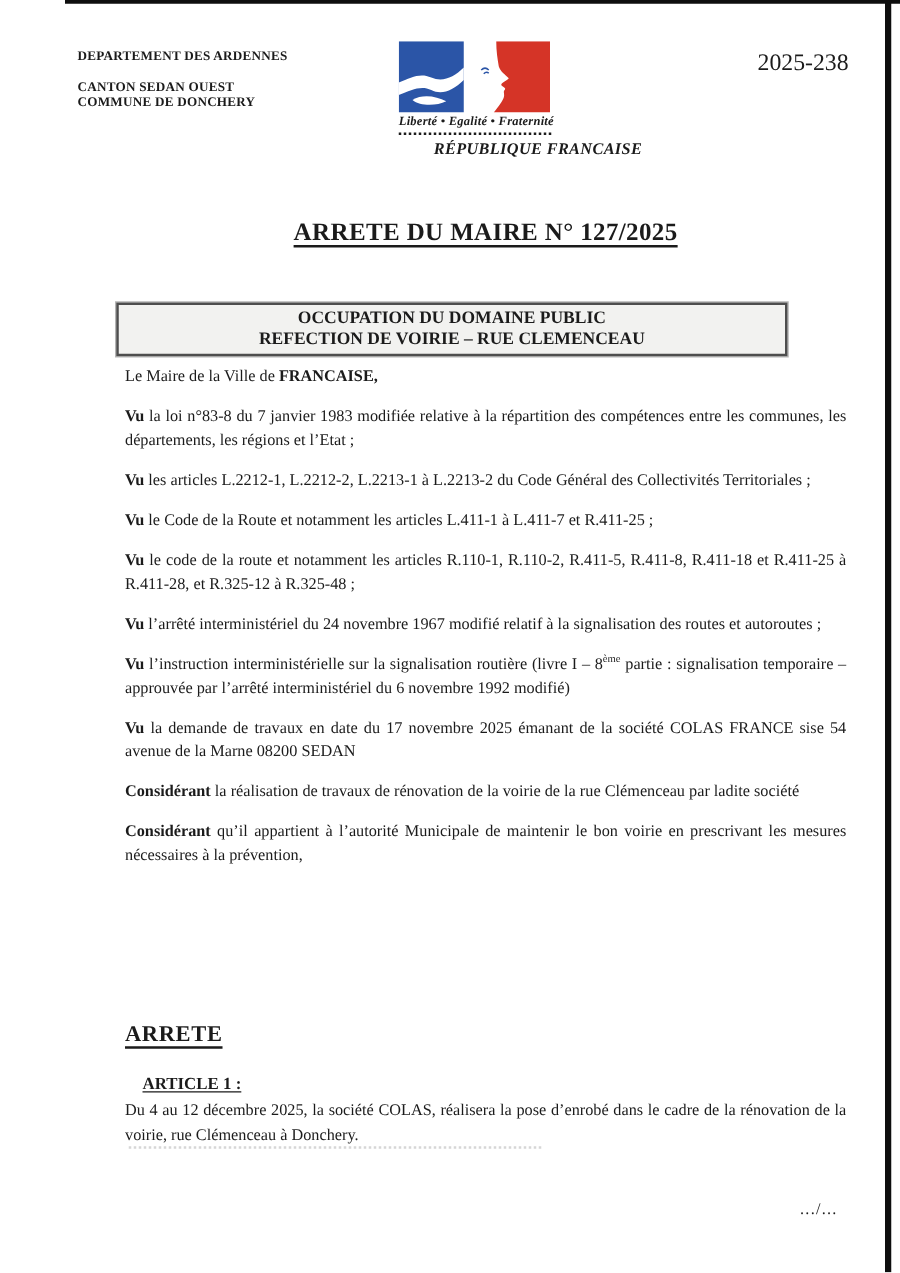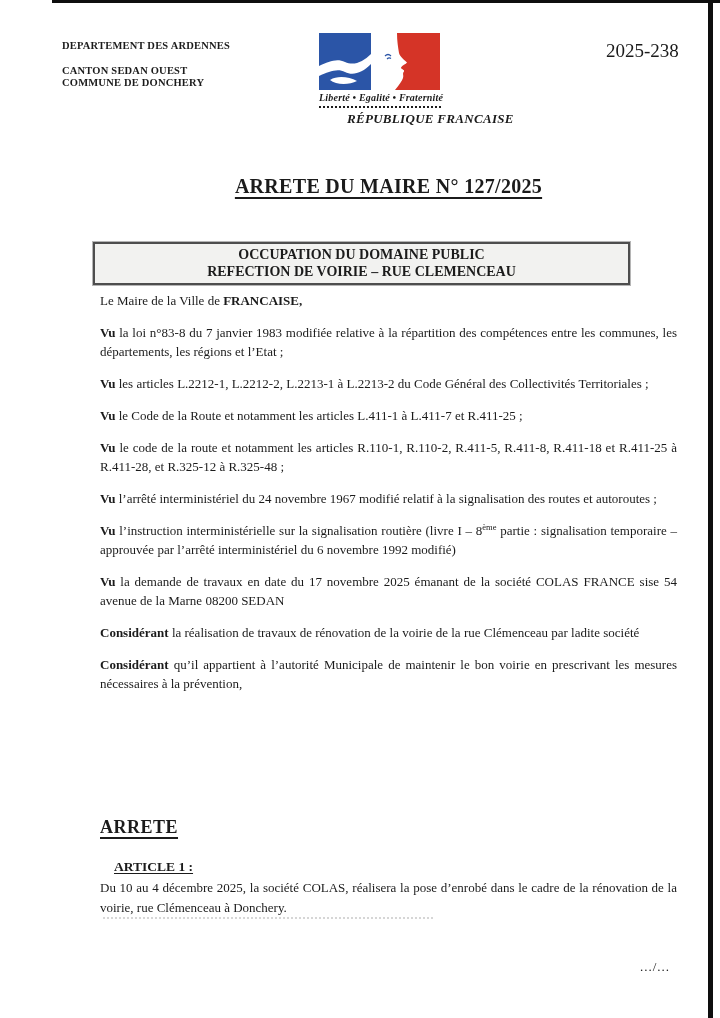--- a/index.html
+++ b/index.html
@@ -102,17 +102,17 @@
     <p><b>Vu</b><span> le code de la route et notamment les articles R.110-1, R.110-2, R.411-5, R.411-8, R.411-18 et R.411-25 à R.411-28, et R.325-12 à R.325-48 ;</span></p>
     <p><b>Vu</b><span> l’arrêté interministériel du 24 novembre 1967 modifié relatif à la signalisation des routes et autoroutes ;</span></p>
     <p><b>Vu</b><span> l’instruction interministérielle sur la signalisation routière (livre I – 8</span><sup>ème</sup><span> partie : signalisation temporaire – approuvée par l’arrêté interministériel du 6 novembre 1992 modifié)</span></p>
     <p><b>Vu</b><span> la demande de travaux en date du 17 novembre 2025 émanant de la société COLAS FRANCE sise 54 avenue de la Marne 08200 SEDAN</span></p>
     <p><b>Considérant</b><span> la réalisation de travaux de rénovation de la voirie de la rue Clémenceau par ladite société</span></p>
     <p><b>Considérant</b><span> qu’il appartient à l’autorité Municipale de maintenir le bon voirie en prescrivant les mesures nécessaires à la prévention,</span></p>
   </div>
 
   <div class="arrete">ARRETE</div>
   <div class="article-label">ARTICLE 1 :</div>
-  <div class="article-text">Du 10 au 4 décembre 2025, la société COLAS, réalisera la pose d’enrobé dans le cadre de la rénovation de la voirie, rue Clémenceau à Donchery.</div>
+  <div class="article-text">Du 4 au 12 décembre 2025, la société COLAS, réalisera la pose d’enrobé dans le cadre de la rénovation de la voirie, rue Clémenceau à Donchery.</div>
 
   <div class="ghost"></div>
   <div class="page-marker">.../...</div>
 </div>
 
 </body></html>

